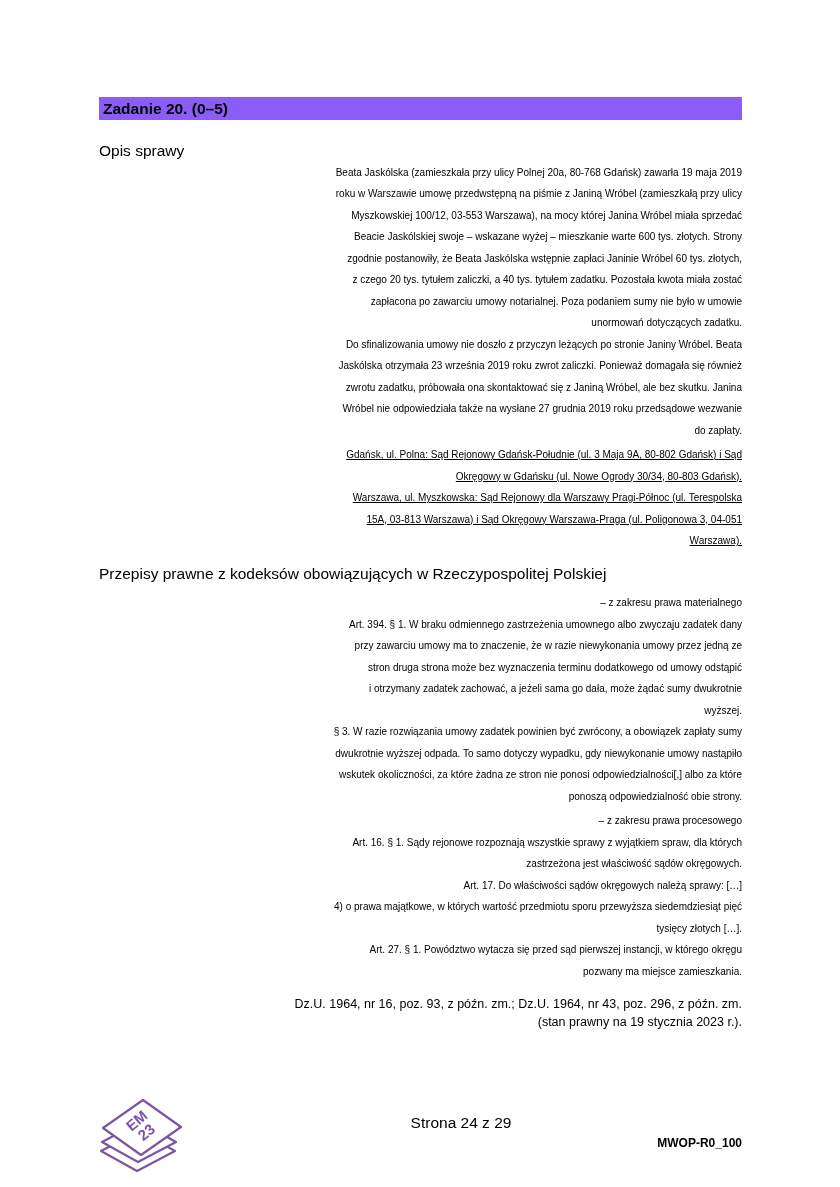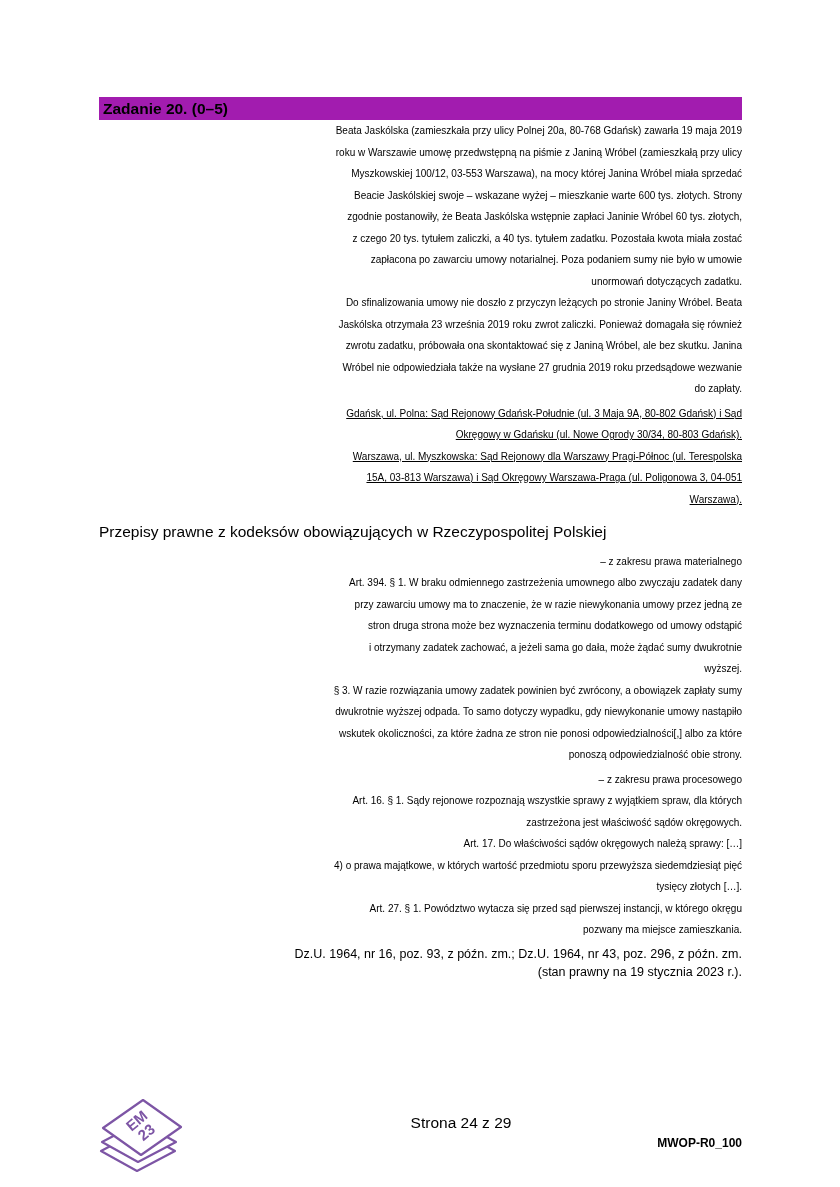--- a/index.html
+++ b/index.html
@@ -17,21 +17,21 @@
     height: 1187px;
     overflow: hidden;
   }
   .content {
     position: absolute;
     left: 99px;
     top: 97px;
     width: 643px;
   }
   .task-bar {
-    background: #a21caf;
+    background: #8b5cf6;
     font-weight: bold;
     font-size: 15.5px;
     line-height: 23px;
     height: 23px;
     padding-left: 4px;
   }
   .h {
     font-size: 15.5px;
     line-height: 21.5px;
     white-space: pre-line;
@@ -42,21 +42,21 @@
     white-space: pre-line;
     text-align: right;
   }
   .opis { margin-top: 20px; }
   .juris-h { margin-top: 4px; }
   .juris-b { margin-top: 3px; text-decoration: underline; }
   .legal-h { margin-top: 11px; }
   .material { margin-top: 8px; }
   .procedural { margin-top: 3px; }
   .source {
-    margin-top: 4px;
+    margin-top: 13px;
     font-size: 12.5px;
     line-height: 18px;
     text-align: right;
   }
   .footer-logo {
     position: absolute;
     left: 95px;
     top: 1091px;
     width: 94px;
     height: 94px;
@@ -81,20 +81,21 @@
   }
 </style>
 </head>
 <body>
 
 <div class="page">
   <div class="content">
 
     <div class="task-bar">Zadanie 20. (0–5)</div>
 
+    <div class="h opis">Opis sprawy</div>
 
     <div class="block">Beata Jaskólska (zamieszkała przy ulicy Polnej 20a, 80-768 Gdańsk) zawarła 19 maja 2019
 roku w Warszawie umowę przedwstępną na piśmie z Janiną Wróbel (zamieszkałą przy ulicy
 Myszkowskiej 100/12, 03-553 Warszawa), na mocy której Janina Wróbel miała sprzedać
 Beacie Jaskólskiej swoje – wskazane wyżej – mieszkanie warte 600 tys. złotych. Strony
 zgodnie postanowiły, że Beata Jaskólska wstępnie zapłaci Janinie Wróbel 60 tys. złotych,
 z czego 20 tys. tytułem zaliczki, a 40 tys. tytułem zadatku. Pozostała kwota miała zostać
 zapłacona po zawarciu umowy notarialnej. Poza podaniem sumy nie było w umowie
 unormowań dotyczących zadatku.
 Do sfinalizowania umowy nie doszło z przyczyn leżących po stronie Janiny Wróbel. Beata

